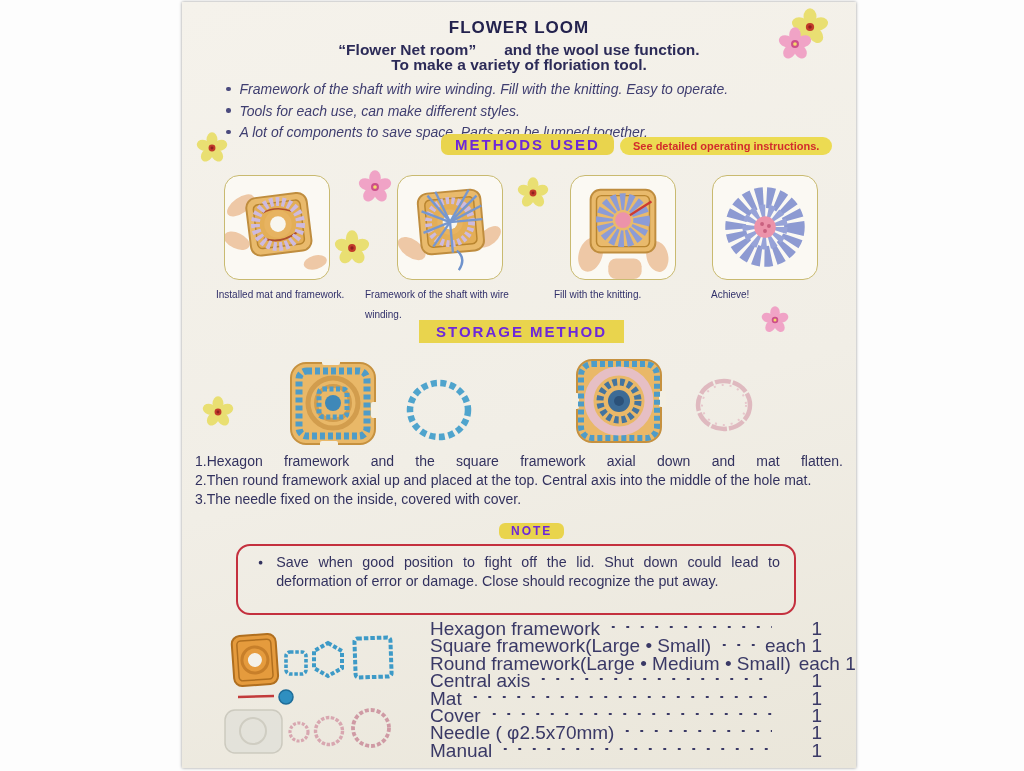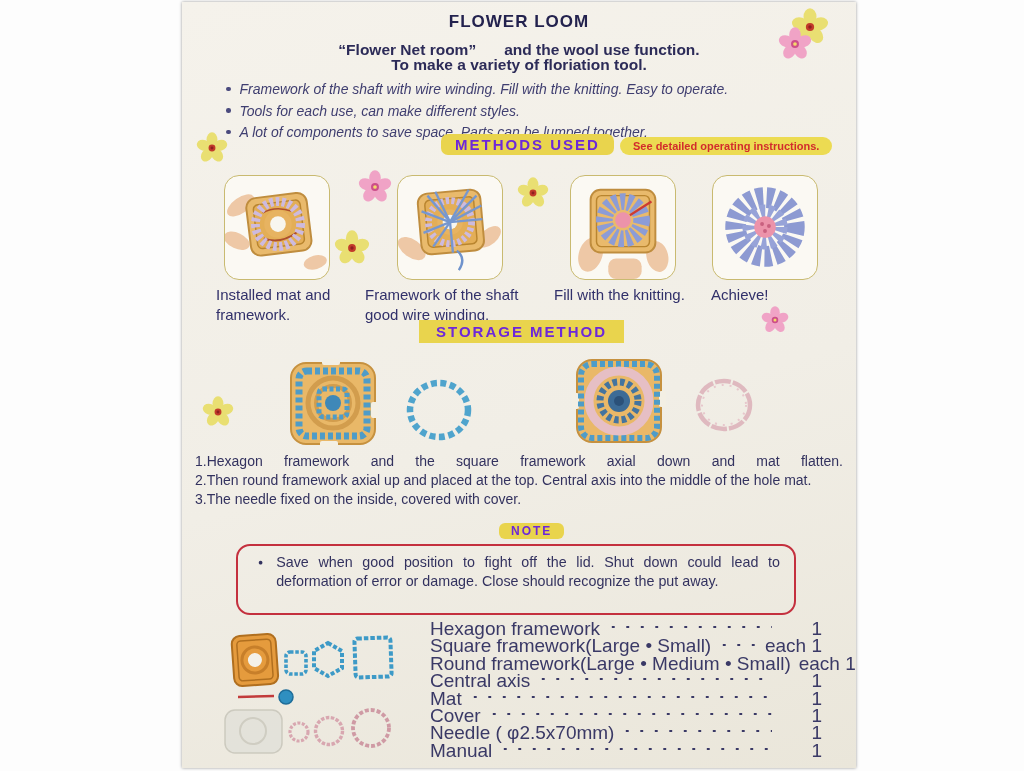--- a/index.html
+++ b/index.html
@@ -4,36 +4,36 @@
 <style>
   * { margin:0; padding:0; box-sizing:border-box; }
   html,body { width:1024px; height:771px; background:#ffffff; font-family:"Liberation Sans", sans-serif; }
   .page { position:relative; width:1024px; height:771px; background:#fdfdfd; overflow:hidden; }
   .leaflet {
     position:absolute; left:182px; top:2px; width:674px; height:766px;
     background:linear-gradient(165deg,#f5f2eb 0%,#f1eee6 55%,#eae6da 100%);
     box-shadow:0 0 3px rgba(0,0,0,.4);
   }
   .abs { position:absolute; }
-  .title { top:10px; left:0; width:100%; text-align:center; font-size:17px; font-weight:bold; letter-spacing:1px; color:#23224e; }
+  .title { top:16px; left:0; width:100%; text-align:center; font-size:17px; font-weight:bold; letter-spacing:1px; color:#23224e; }
   .sub { left:0; width:100%; text-align:center; font-size:15.5px; font-weight:bold; color:#2c2b58; }
   .sub1 { top:39px; } .sub2 { top:54px; }
   .sub-gap { margin-left:28px; }
   .features { top:77px; left:44px; width:600px; list-style:none; }
   .features li { font-size:14px; line-height:21.5px; color:#3f3e70;font-style:italic; }
   .features li::before { content:""; display:inline-block; width:4.5px; height:4.5px; border-radius:50%; background:#4a4a7e; margin-right:9px; vertical-align:3px; }
   .pill { display:inline-block; background:#e9d44d; color:#6d28d9; font-weight:bold; }
   .pill-methods { top:132px; left:259px; font-size:15px; letter-spacing:2px; padding:2px 14px; border-radius:7px; }
   .pill-side { top:135px; left:438px; font-size:11px; color:#d22c2c; padding:3px 13px; border-radius:11px; background:#ecdb52; }
   .pill-storage { top:318px; left:237px; font-size:15px; letter-spacing:2px; padding:3px 17px; border-radius:0; }
   .pill-note { top:521px; left:317px; font-size:12px; letter-spacing:2px; padding:1px 12px; border-radius:6px; }
   .photo { top:173px; width:106px; height:105px; border:1.5px solid #c9ba70; border-radius:15px; background:#fbf9f3; overflow:hidden; }
   .photo svg { width:100%; height:100%; display:block; }
   .ph1 { left:42px; } .ph2 { left:215px; } .ph3 { left:388px; } .ph4 { left:530px; }
-  .caption { top:283px; font-size:15px; line-height:19.5px; color:#31306a; }
+  .caption { top:283px; font-size:10px; line-height:19.5px; color:#31306a; }
   .cap1 { left:34px; width:140px; } .cap2 { left:183px; width:172px; }
   .cap3 { left:372px; white-space:nowrap; } .cap4 { left:529px; }
   .storage-icon svg { width:100%; height:100%; display:block; }
   .st1 { left:104px; top:354px; width:94px; height:94px; }
   .st2 { left:219px; top:374px; width:76px; height:68px; }
   .st3 { left:388px; top:349px; width:98px; height:98px; }
   .st4 { left:509px; top:373px; width:66px; height:60px; }
   .instructions { top:450px; left:13px; width:648px; color:#33325f; font-size:14px; line-height:18.8px; }
   .instructions p { margin:0; }
   .just-last { text-align:justify; text-align-last:justify; }
@@ -161,21 +161,21 @@
         <circle cx="53" cy="52" r="30" fill="none" stroke="#8d9ad2" stroke-width="21" stroke-dasharray="6.8 3.4"></circle>
         <circle cx="53" cy="52" r="16" fill="none" stroke="#97a3d8" stroke-width="14" stroke-dasharray="5 2.8"></circle>
         <circle cx="53" cy="52" r="11" fill="#ec93aa"></circle>
         <circle cx="50" cy="49" r="2" fill="#c9607f"></circle>
           <circle cx="57" cy="51" r="2" fill="#c9607f"></circle>
           <circle cx="53" cy="56" r="2" fill="#c9607f"></circle>
       </svg>
     </div>
 
     <div class="abs caption cap1">Installed mat and framework.</div>
-    <div class="abs caption cap2">Framework of the shaft good wire winding.</div>
+    <div class="abs caption cap2">Framework of the shaft with wire winding.</div>
     <div class="abs caption cap3">Fill with the knitting.</div>
     <div class="abs caption cap4">Achieve!</div>
 
     <div class="abs pill pill-storage">STORAGE METHOD</div>
 
     <div class="abs storage-icon st1">
       <svg viewBox="0 0 94 94">
         <rect x="5" y="7" width="84" height="81" rx="15" fill="#e9b868" stroke="#c6913f" stroke-width="2"></rect>
         <rect x="36" y="3" width="18" height="6" rx="2" fill="#f3efe4"></rect>
         <rect x="85" y="46" width="7" height="16" rx="2" fill="#f3efe4"></rect>

